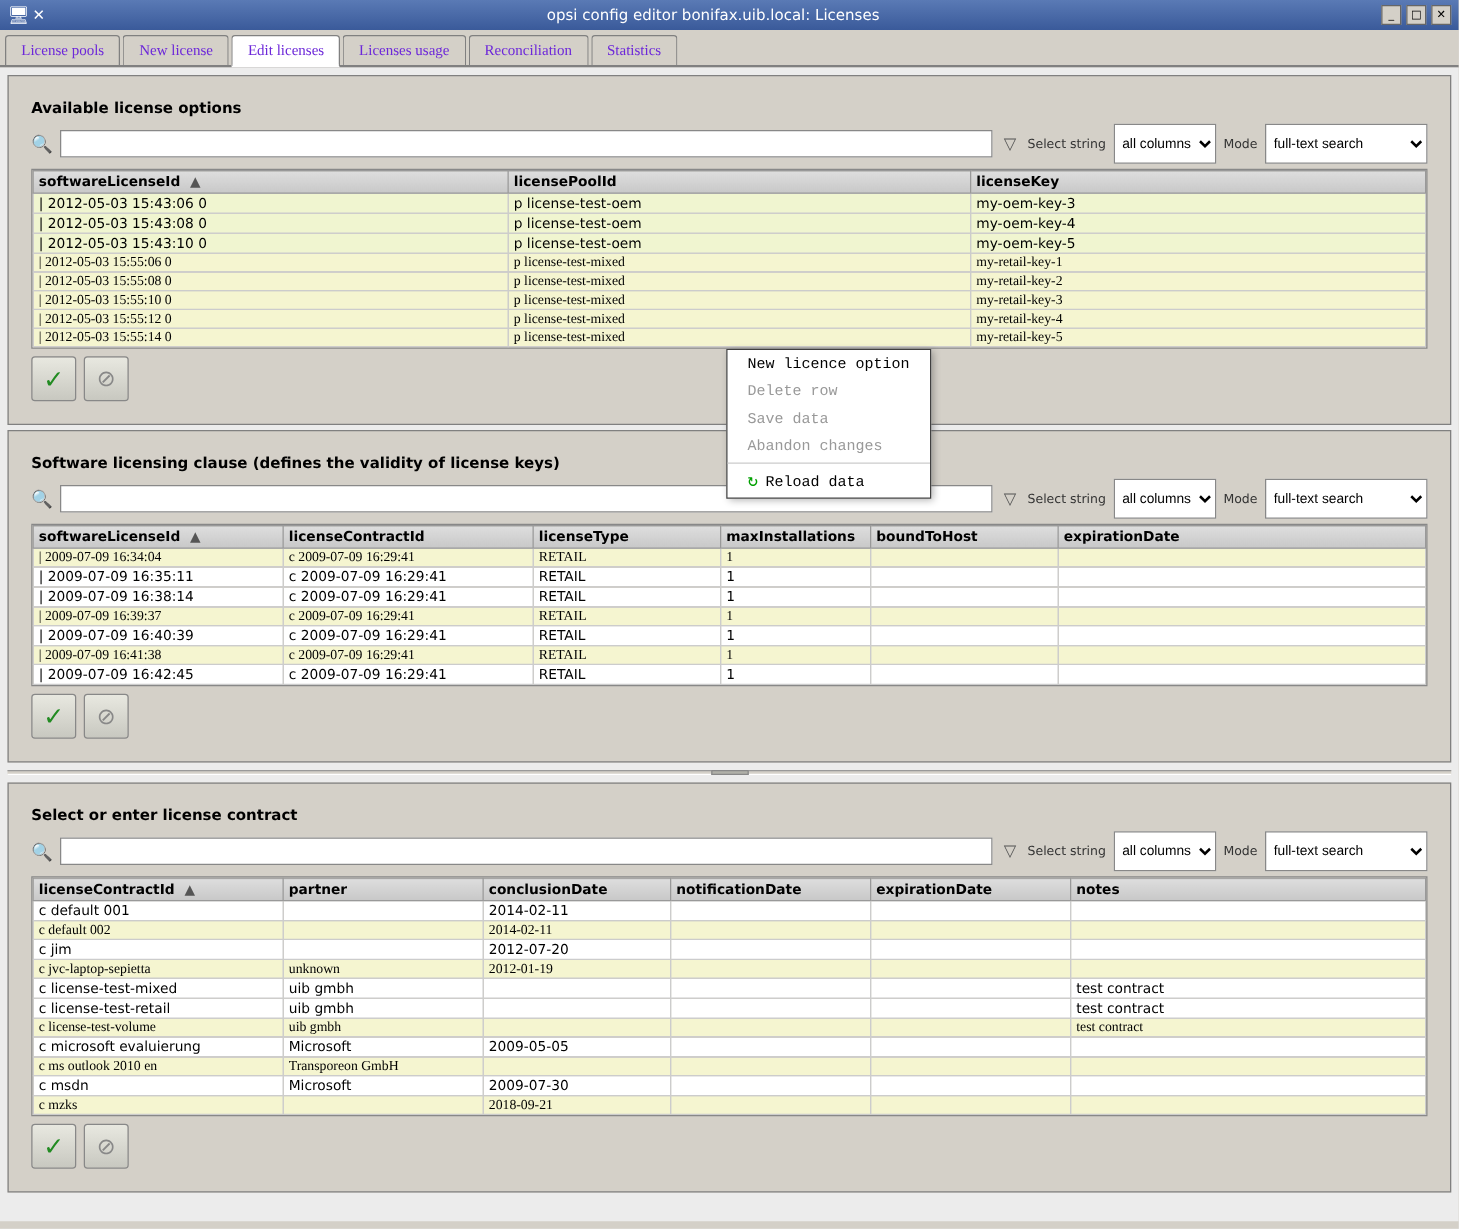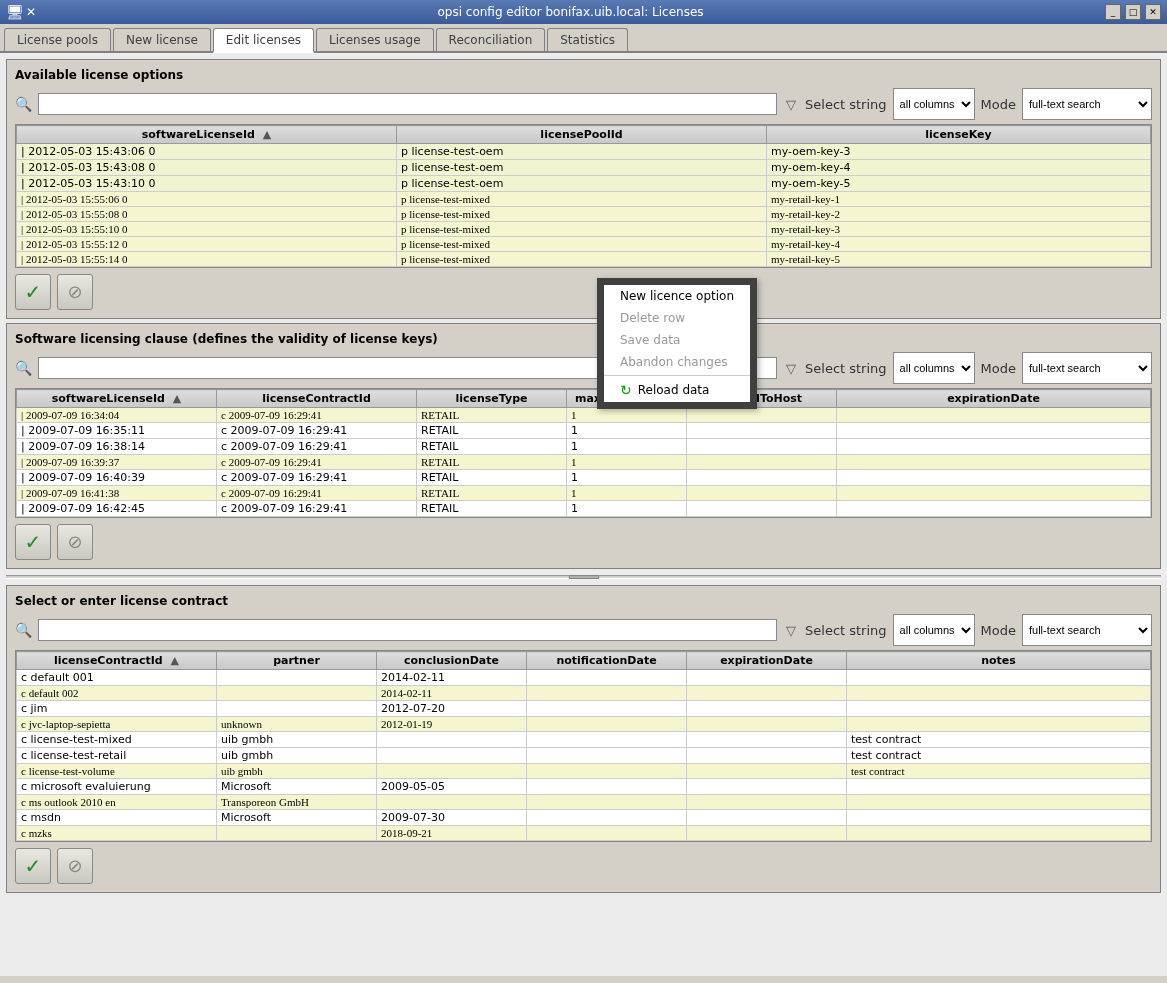--- a/index.html
+++ b/index.html
@@ -44,22 +44,23 @@
       border-bottom: 2px solid #808080;
       gap: 2px;
     }
     .tab {
       padding: 4px 12px;
       background: #d4d0c8;
       border: 1px solid #808080;
       border-bottom: none;
       cursor: pointer;
       font-size: 12px;
-      color: #404040;
+      color: #6d28d9;
       border-radius: 3px 3px 0 0;
+      font-family: Liberation Serif, serif;
     }
     .tab.active {
       background: #ffffff;
       font-weight: normal;
       border-bottom: 2px solid #ffffff;
       margin-bottom: -2px;
     }
 
     
     .main-content {
@@ -69,21 +70,21 @@
       overflow-y: auto;
       display: flex;
       flex-direction: column;
       gap: 4px;
     }
 
     
     .panel {
       background: #d4d0c8;
       border: 1px solid #808080;
-      padding: 8px;
+      padding: 18px;
       position: relative;
     }
     .panel-title {
       font-size: 12px;
       font-weight: bold;
       margin-bottom: 6px;
       color: #000;
     }
 
     
@@ -95,21 +96,21 @@
     }
     .filter-icon { font-size: 14px; color: #555; cursor: pointer; }
     .filter-input {
       flex: 1;
       height: 22px;
       border: 1px solid #888;
       background: white;
       padding: 0 4px;
       font-size: 12px;
     }
-    .filter-label { font-size: 13px; color: #333; }
+    .filter-label { font-size: 10px; color: #333; }
     .filter-select {
       height: 32px;
       border: 1px solid #888;
       background: white;
       font-size: 11px;
       padding: 0 2px;
     }
     .funnel-icon {
       width: 16px; height: 16px;
       display: inline-flex; align-items: center; justify-content: center;
@@ -119,21 +120,21 @@
     
     .data-table {
       width: 100%;
       border-collapse: collapse;
       font-size: 11px;
     }
     .data-table th {
       background: linear-gradient(to bottom, #ddd, #c8c8c8);
       border: 1px solid #999;
       padding: 2px 4px;
-      text-align: center;
+      text-align: left;
       font-weight: bold;
       font-size: 11px;
       white-space: nowrap;
     }
     .data-table th .sort-arrow { margin-left: 4px; color: #555; }
     .data-table td {
       border: 1px solid #ccc;
       padding: 1px 4px;
       white-space: nowrap;
       overflow: hidden;
@@ -176,26 +177,27 @@
       border-radius: 3px;
       cursor: pointer;
       display: flex; align-items: center; justify-content: center;
       font-size: 18px;
     }
 
     
     .context-menu {
       position: absolute;
       background: white;
-      border: 7px solid #404040;
+      border: 1px solid #404040;
       box-shadow: 2px 2px 6px rgba(0,0,0,0.3);
       z-index: 100;
       min-width: 160px;
       top: 218px;
-      left: 590px;
+      left: 574px;
+      font-family: Liberation Mono, monospace;
     }
     .context-menu-item {
       padding: 4px 16px;
       font-size: 12px;
       cursor: pointer;
       color: #000;
     }
     .context-menu-item.disabled { color: #999; cursor: default; }
     .context-menu-separator {
       border-top: 1px solid #ccc;

